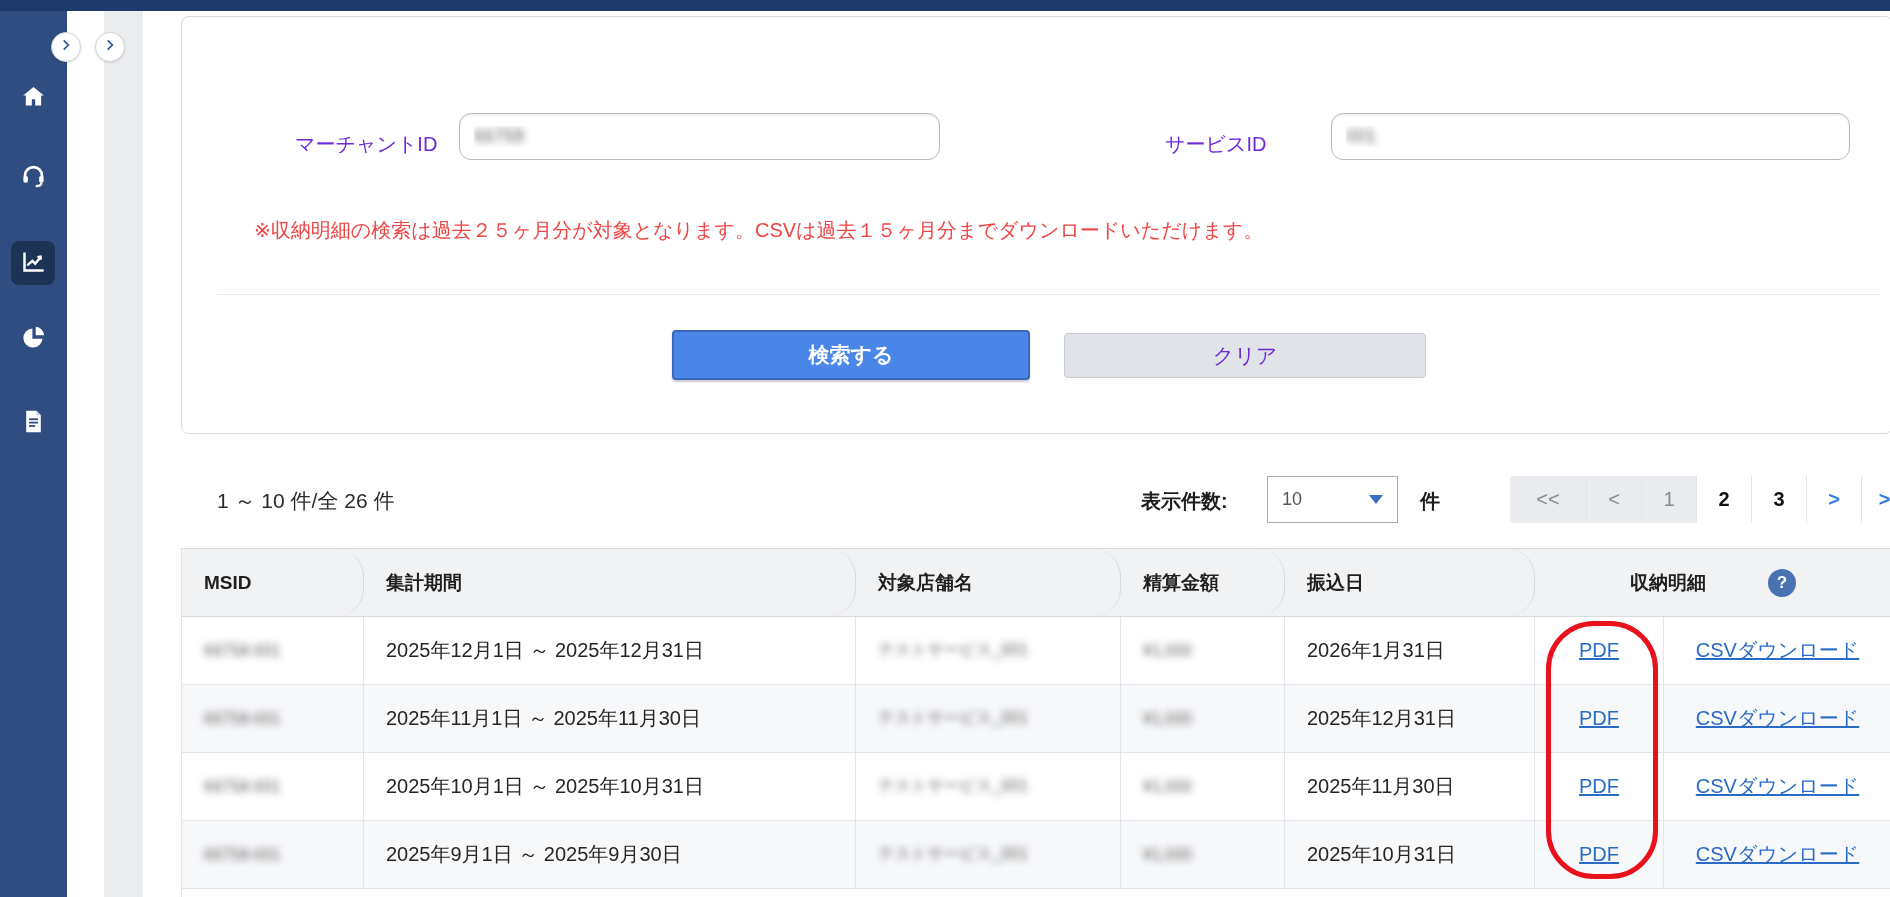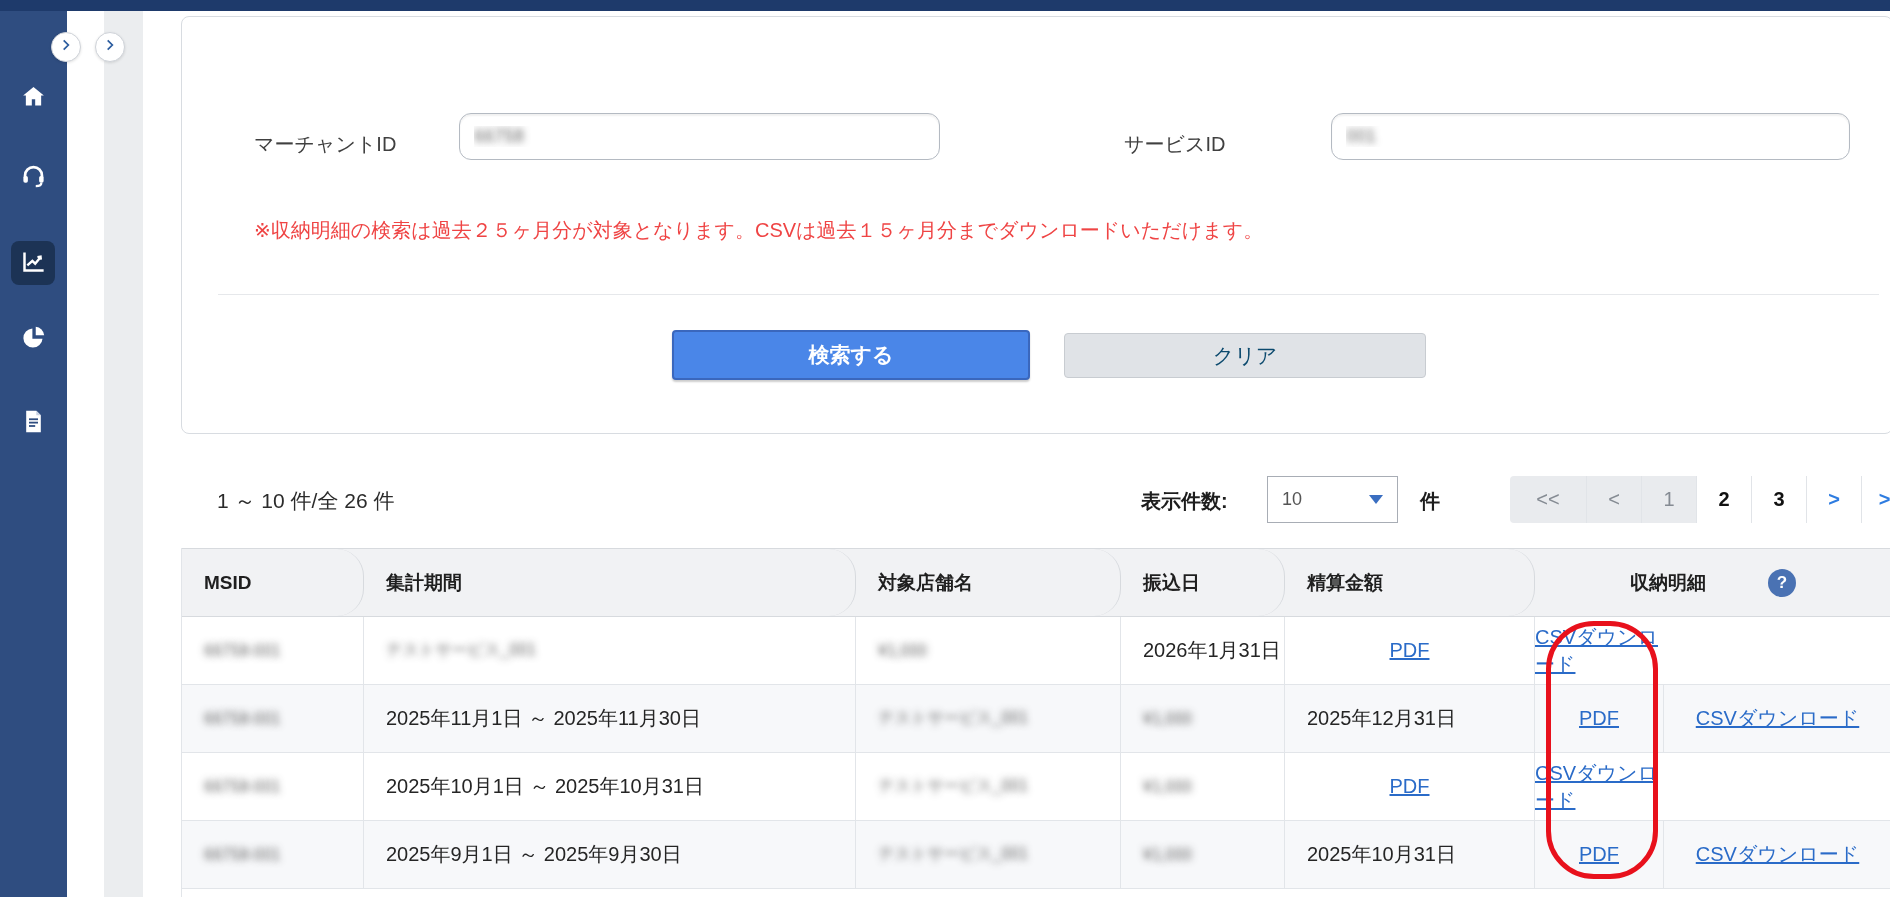--- a/index.html
+++ b/index.html
@@ -19,33 +19,33 @@
   .circle-toggle svg { width:14px; height:14px; }
 
   .nav-item { position:absolute; left:11px; width:44px; height:44px; border-radius:8px;
     display:flex; align-items:center; justify-content:center; cursor:pointer; }
   .nav-item.active { background:#1c3355; }
   .nav-item svg { width:27px; height:27px; }
 
   
   .panel { position:absolute; left:181px; top:16px; width:1712px; height:418px;
     background:#fff; border:1px solid #d8dce1; border-radius:8px; }
-  .field-label { position:absolute; font-size:20px; color:#404040; }
+  .field-label { position:absolute; font-size:20px; color:#6d28d9;margin-left:41px; }
   .text-input { position:absolute; height:47px; background:#fff; border:1px solid #b4bac2;
     border-radius:6px; padding:0 14px; font-size:18px; box-shadow:inset 0 2px 2px rgba(0,0,0,.06);
     font-family:inherit; }
   .redacted { color:transparent !important; text-shadow:0 0 7px rgba(70,70,70,.85);border-radius:12px; }
   .notice { position:absolute; font-size:20px; color:#ef4444; }
   .panel-divider { position:absolute; left:36px; top:277px; width:1661px; border-top:1px solid #e6e8eb; }
   .btn { position:absolute; border-radius:4px; font-size:21px; cursor:pointer;
     display:flex; align-items:center; justify-content:center; font-family:inherit; }
   .btn-primary { left:490px; top:313px; width:358px; height:50px; background:#4a86e8;
     border:2px solid #3a67bd; color:#fff; font-weight:bold; box-shadow:0 2px 2px rgba(0,0,0,.2); }
   .btn-secondary { left:882px; top:316px; width:362px; height:45px; background:#e0e3e7;
-    border:1px solid #c8ccd1; color:#0c4a6e; }
+    border:1px solid #c8ccd1; color:#6d28d9; }
 
   
   .summary { position:absolute; left:217px; top:487px; font-size:21px; color:#2b2b2b; }
   .perpage-label { position:absolute; left:1141px; top:488px; font-size:20px; font-weight:bold; color:#1d1d1d; }
   .perpage-select { position:absolute; left:1267px; top:476px; width:131px; height:47px;
     border:1px solid #a8adb5; border-radius:0; background:#fff; cursor:pointer;
     display:flex; align-items:center; padding:0 14px; font-size:18px; color:#555; }
   .caret { margin-left:auto; width:0; height:0; border-left:7px solid transparent;
     border-right:7px solid transparent; border-top:9px solid #3a6ec1; }
   .unit-label { position:absolute; left:1420px; top:488px; font-size:20px; font-weight:bold; color:#1d1d1d; }
@@ -186,32 +186,33 @@
     <div class="pg page" style="width:55px">3</div>
     <div class="pg nav" style="width:55px">&gt;</div>
     <div class="pg nav" style="width:58px">&gt;&gt;</div>
   </div>
 
   <div class="grid">
     <div class="thead">
       <div class="th">MSID</div>
       <div class="th">集計期間</div>
       <div class="th">対象店舗名</div>
+      <div class="th">精算金額</div>
       <div class="th">振込日</div>
-      <div class="th">精算金額</div>
       <div class="th center">
         <span>収納明細</span>
         <span class="help-badge">?</span>
       </div>
     </div>
 
     <div class="tr">
       <div class="td">
           <span class="small redacted">66758-001</span>
         </div>
+      <div class="td">2025年12月1日 ～ 2025年12月31日</div>
       <div class="td">
           <span class="small redacted">テストサービス_001</span>
         </div>
       <div class="td">
           <span class="small redacted">¥1,000</span>
         </div>
       <div class="td">2026年1月31日</div>
       <div class="td center">
           <span class="link">PDF</span>
         </div>
@@ -244,20 +245,21 @@
       <div class="td">
           <span class="small redacted">66758-001</span>
         </div>
       <div class="td">2025年10月1日 ～ 2025年10月31日</div>
       <div class="td">
           <span class="small redacted">テストサービス_001</span>
         </div>
       <div class="td">
           <span class="small redacted">¥1,000</span>
         </div>
+      <div class="td">2025年11月30日</div>
       <div class="td center">
           <span class="link">PDF</span>
         </div>
       <div class="td center">
           <span class="link">CSVダウンロード</span>
         </div>
     </div>
 
     <div class="tr alt">
       <div class="td">

